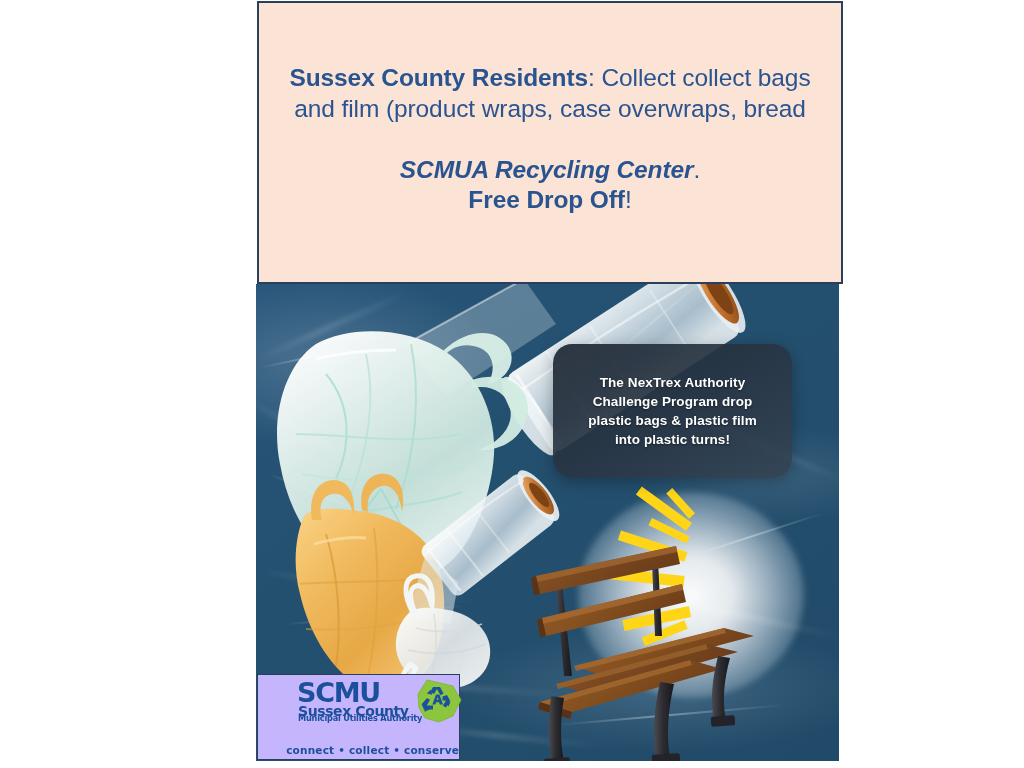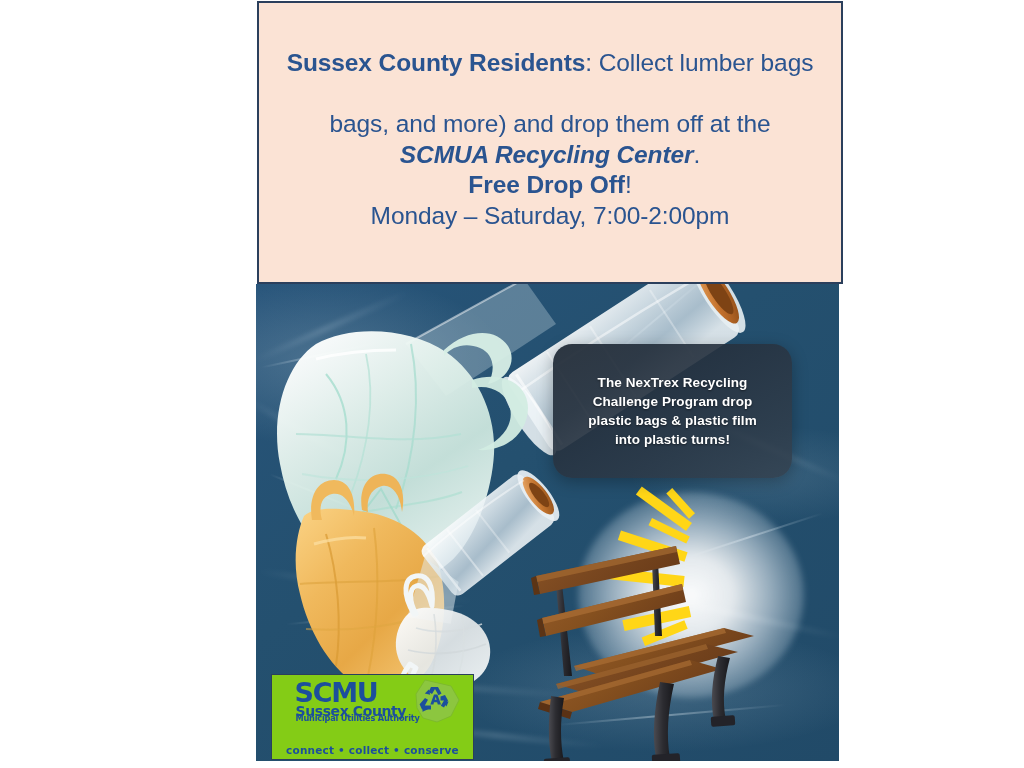--- a/index.html
+++ b/index.html
@@ -99,30 +99,30 @@
     font-weight: bold;
     text-align: center;
     letter-spacing: .1px;
     width: 196px;
     text-shadow: 0 1px 2px rgba(0,0,0,.5);
   }
 
   
   .logo-card {
     position: absolute;
-    left: 15px;
+    left: 1px;
     top: 390px;
     width: 203px;
     height: 86px;
-    background: #84cc16;
+    background: #c4b5fd;
     border: 1.5px solid #2b3f5c;
     box-sizing: border-box;
     display: flex;
     flex-direction: column;
-    align-items: center;
+    align-items: flex-end;
     justify-content: center;
   }
   .logo-top {
     position: relative;
     width: 168px;
     height: 46px;
   }
   .logo-wordmark {
     position: absolute;
     left: 6px;
@@ -412,21 +412,21 @@
 
       <path d="M462 372
                C 456 396, 454 418, 458 436
                L 470 436
                C 466 418, 468 396, 474 374 Z" fill="url(#metalLeg)"></path>
       <rect x="455" y="432" width="24" height="10" rx="2" fill="#232329" transform="rotate(-4 467 437)"></rect>
     </svg>
 
     <div class="callout">
       <div class="callout-text">
-        <span>The NexTrex Recycling</span><br>
+        <span>The NexTrex Authority</span><br>
         <span>Challenge Program drop</span><br>
         <span>plastic bags &amp; plastic film</span><br>
         <span>into plastic turns!</span>
       </div>
     </div>
 
     <div class="logo-card">
       <div class="logo-top">
         <div class="logo-wordmark">SCMU</div>
         <div class="logo-sub1">Sussex County</div>
@@ -453,22 +453,21 @@
           </g>
         </svg>
       </div>
       <div class="logo-tagline">connect • collect • conserve</div>
     </div>
 
   </div>
 
   <div class="header-box">
     <div class="header-text">
-      <span class="b">Sussex County Residents</span><span>: Collect lumber bags</span><br>
+      <span class="b">Sussex County Residents</span><span>: Collect collect bags</span><br>
+      <span>and film (product wraps, case overwraps, bread</span><br>
       <br>
-      <span>bags, and more) and drop them off at the</span><br>
       <span class="bi">SCMUA Recycling Center</span><span>.</span><br>
       <span class="b">Free Drop Off</span><span>!</span><br>
-      <span>Monday – Saturday, 7:00-2:00pm</span>
     </div>
   </div>
 
 </div>
 
 </body></html>

